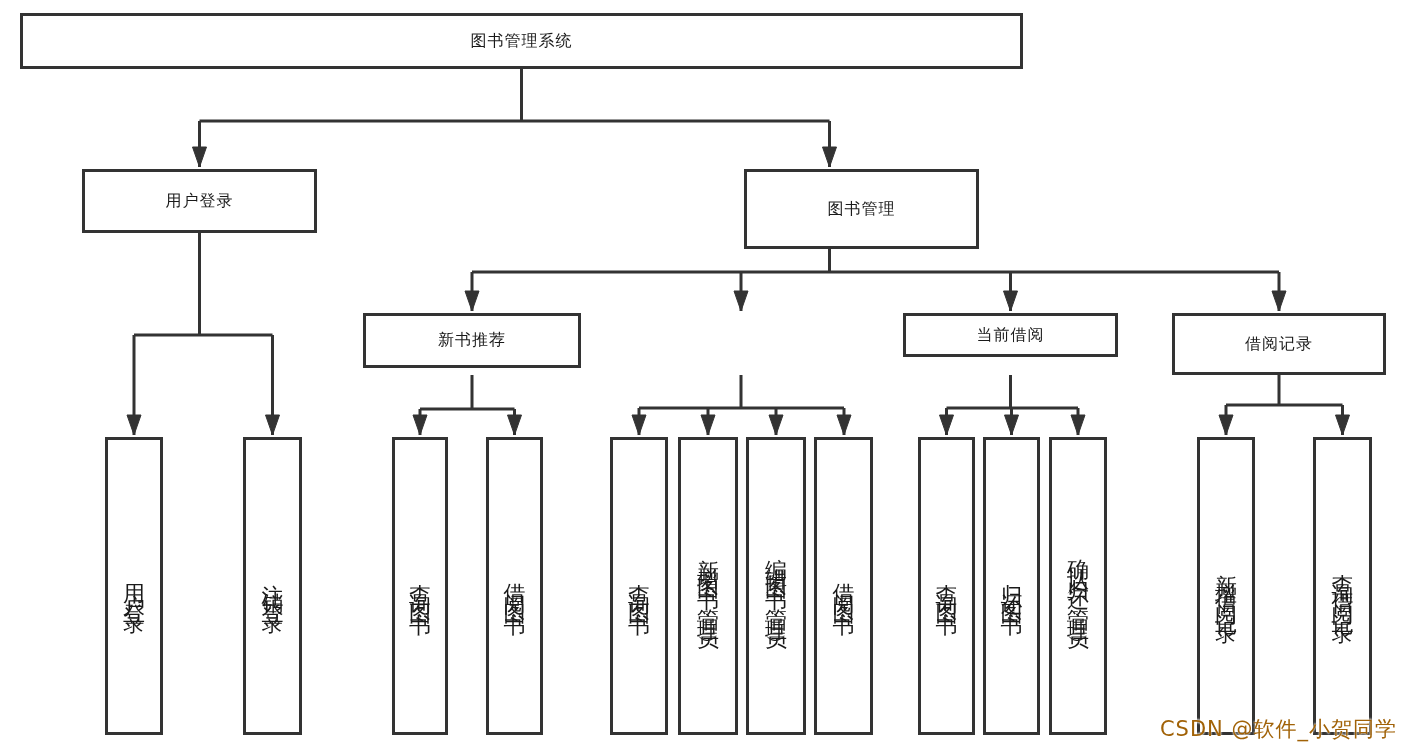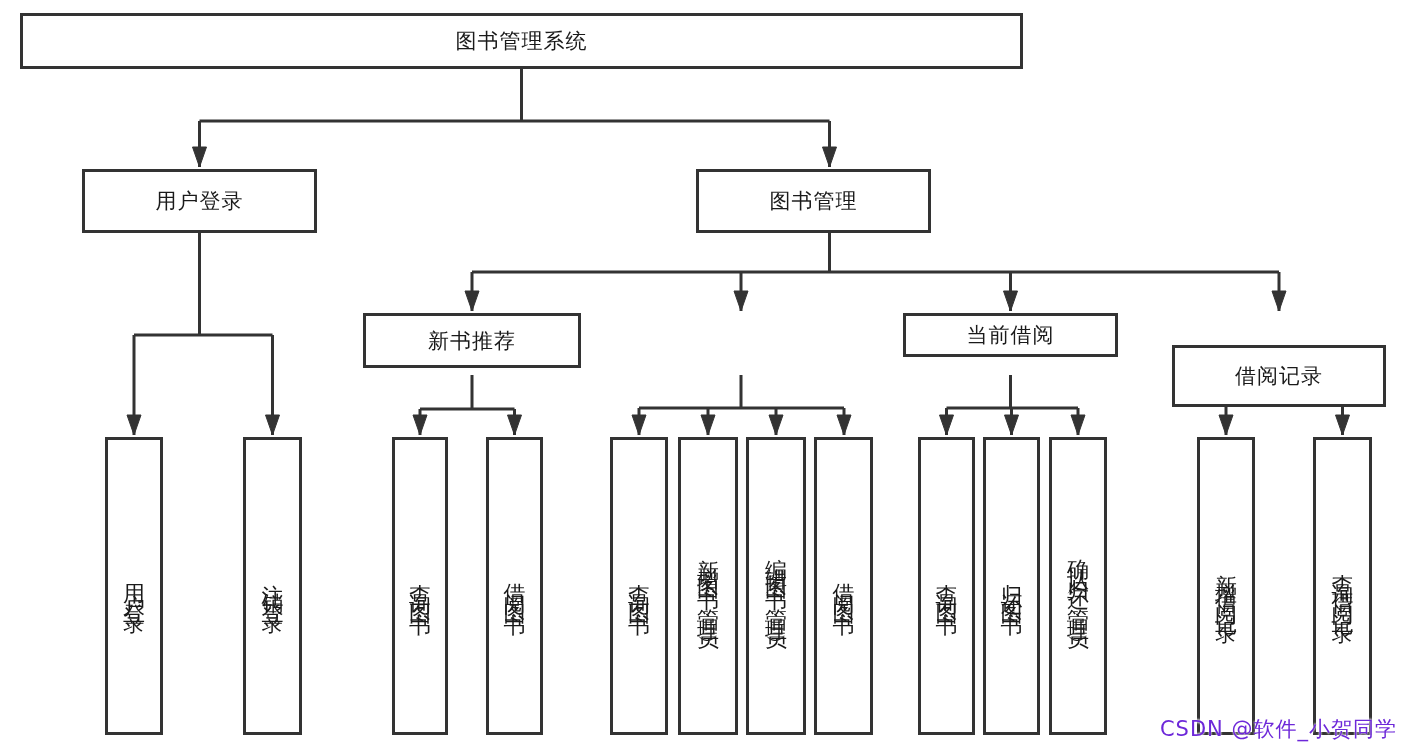--- a/index.html
+++ b/index.html
@@ -16,21 +16,21 @@
     position: absolute;
     box-sizing: border-box;
     border: 3px solid #333333;
     background: #ffffff;
     display: flex;
     align-items: center;
     justify-content: center;
     text-align: center;
   }
   .hbox {
-    font-size: 21px;
+    font-size: 16px;
     letter-spacing: 1px;
     white-space: nowrap;
   }
   .vbox {
     writing-mode: vertical-rl;
     text-orientation: mixed;
     font-size: 22px;
     letter-spacing: 10px;
     line-height: 1;
   }
@@ -43,21 +43,21 @@
     stroke: #333333;
     stroke-width: 3;
     fill: none;
   }
   .watermark {
     position: absolute;
     right: 8px;
     bottom: 4px;
     font-size: 21px;
     letter-spacing: 1px;
-    color: #6d28d9;
+    color: #a16207;
     text-shadow: 0 1px 2px rgba(255,255,255,0.9), 0 -1px 2px rgba(255,255,255,0.9);
     white-space: nowrap;
   }
 </style>
 </head>
 <body>
 
 <div class="canvas">
 
   <svg class="connector" width="1405" height="747" viewBox="0 0 1405 747" aria-hidden="true">
@@ -97,25 +97,25 @@
     <line class="wire" x1="1078" y1="408" x2="1078" y2="435" marker-end="url(#ah)"></line>
 
     <path class="wire" d="M1279,375 V405 M1226,405 H1342.5"></path>
     <line class="wire" x1="1226" y1="405" x2="1226" y2="435" marker-end="url(#ah)"></line>
     <line class="wire" x1="1342.5" y1="405" x2="1342.5" y2="435" marker-end="url(#ah)"></line>
   </svg>
 
   <div class="box hbox" style="left:20px; top:13px; width:1003px; height:56px;">图书管理系统</div>
 
   <div class="box hbox" style="left:82px; top:169px; width:235px; height:64px;">用户登录</div>
-  <div class="box hbox" style="left:696px; top:169px; width:235px; height:64px;">图书管理</div>
+  <div class="box hbox" style="left:744px; top:169px; width:235px; height:80px;">图书管理</div>
 
   <div class="box hbox" style="left:363px; top:313px; width:218px; height:55px;">新书推荐</div>
   <div class="box hbox" style="left:903px; top:313px; width:215px; height:44px;">当前借阅</div>
-  <div class="box hbox" style="left:1172px; top:313px; width:214px; height:62px;margin-top:32px;">借阅记录</div>
+  <div class="box hbox" style="left:1172px; top:313px; width:214px; height:62px;">借阅记录</div>
 
   <div class="box vbox" style="left:105px; top:437px; width:58px; height:298px;">用户登录</div>
   <div class="box vbox" style="left:243px; top:437px; width:59px; height:298px;">注销登录</div>
 
   <div class="box vbox" style="left:392px; top:437px; width:56px; height:298px;">查询图书</div>
   <div class="box vbox" style="left:486px; top:437px; width:57px; height:298px;">借阅图书</div>
 
   <div class="box vbox" style="left:610px; top:437px; width:58px; height:298px;">查询图书</div>
   <div class="box vbox" style="left:678px; top:437px; width:60px; height:298px;">新增图书（管理员）</div>
   <div class="box vbox" style="left:746px; top:437px; width:60px; height:298px;">编辑图书（管理员）</div>

